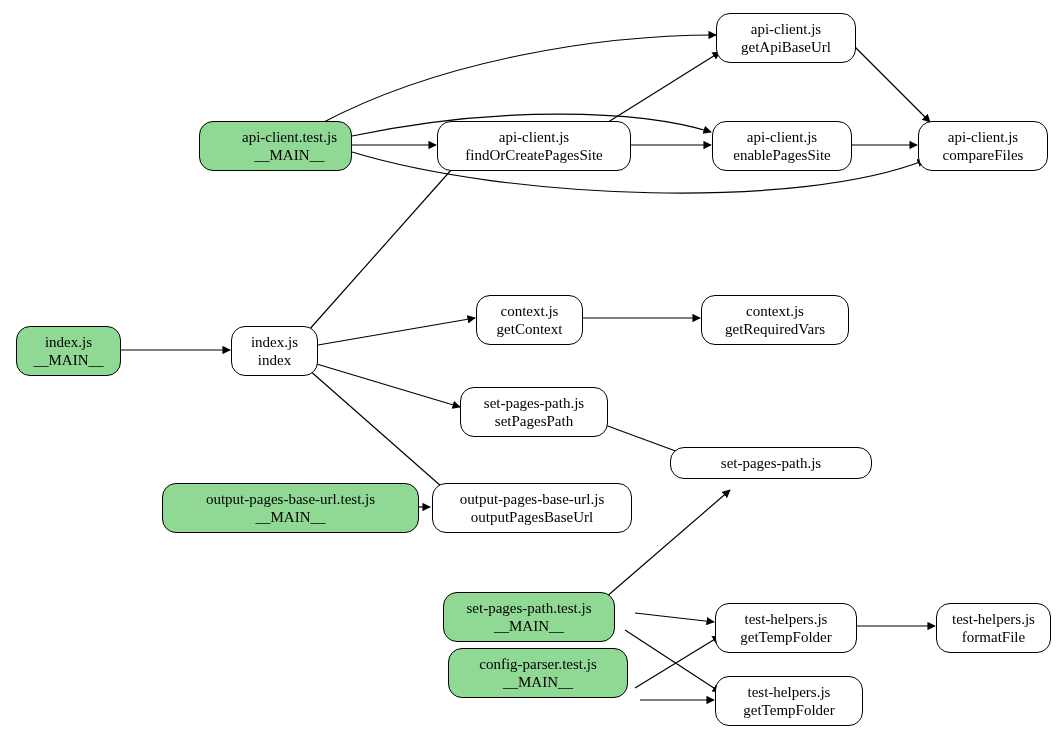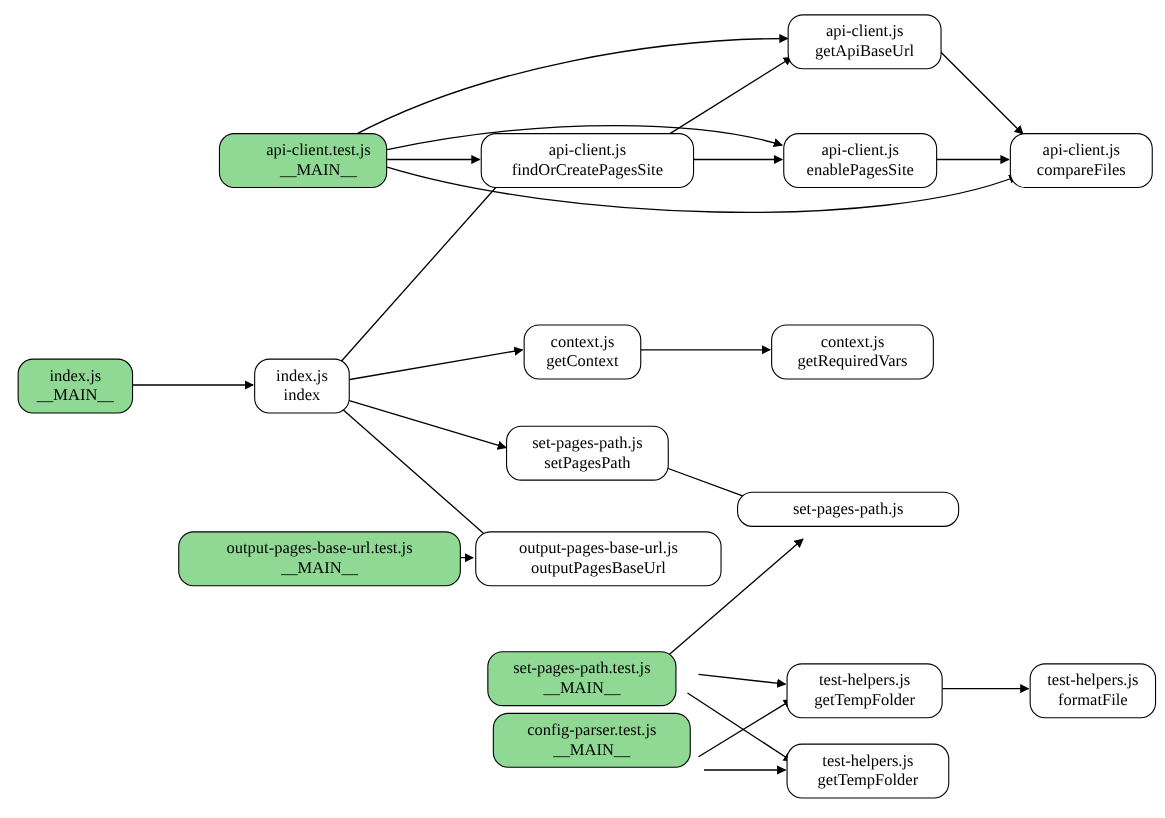--- a/index.html
+++ b/index.html
@@ -131,21 +131,21 @@
 
 <div class="node" style="left:670px; top:447px; width:202px;">
   <span>set-pages-path.js</span>
 </div>
 
 <div class="node green" style="left:162px; top:483px; width:257px;">
   <span>output-pages-base-url.test.js</span>
   <span>__MAIN__</span>
 </div>
 
-<div class="node" style="left:432px; top:483px; width:224px;">
+<div class="node" style="left:432px; top:483px; width:200px;">
   <span>output-pages-base-url.js</span>
   <span>outputPagesBaseUrl</span>
 </div>
 
 <div class="node green" style="left:443px; top:592px; width:172px;">
   <span>set-pages-path.test.js</span>
   <span>__MAIN__</span>
 </div>
 
 <div class="node green" style="left:448px; top:648px; width:180px;">

